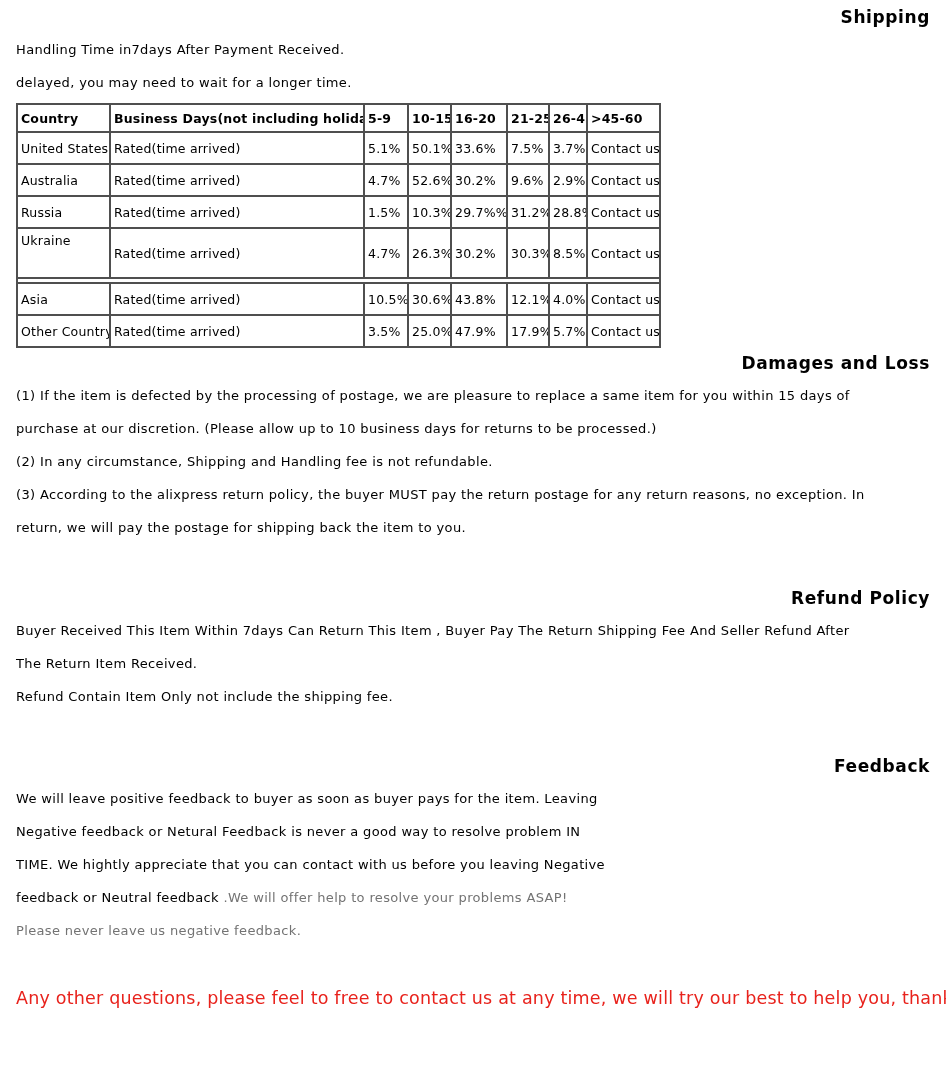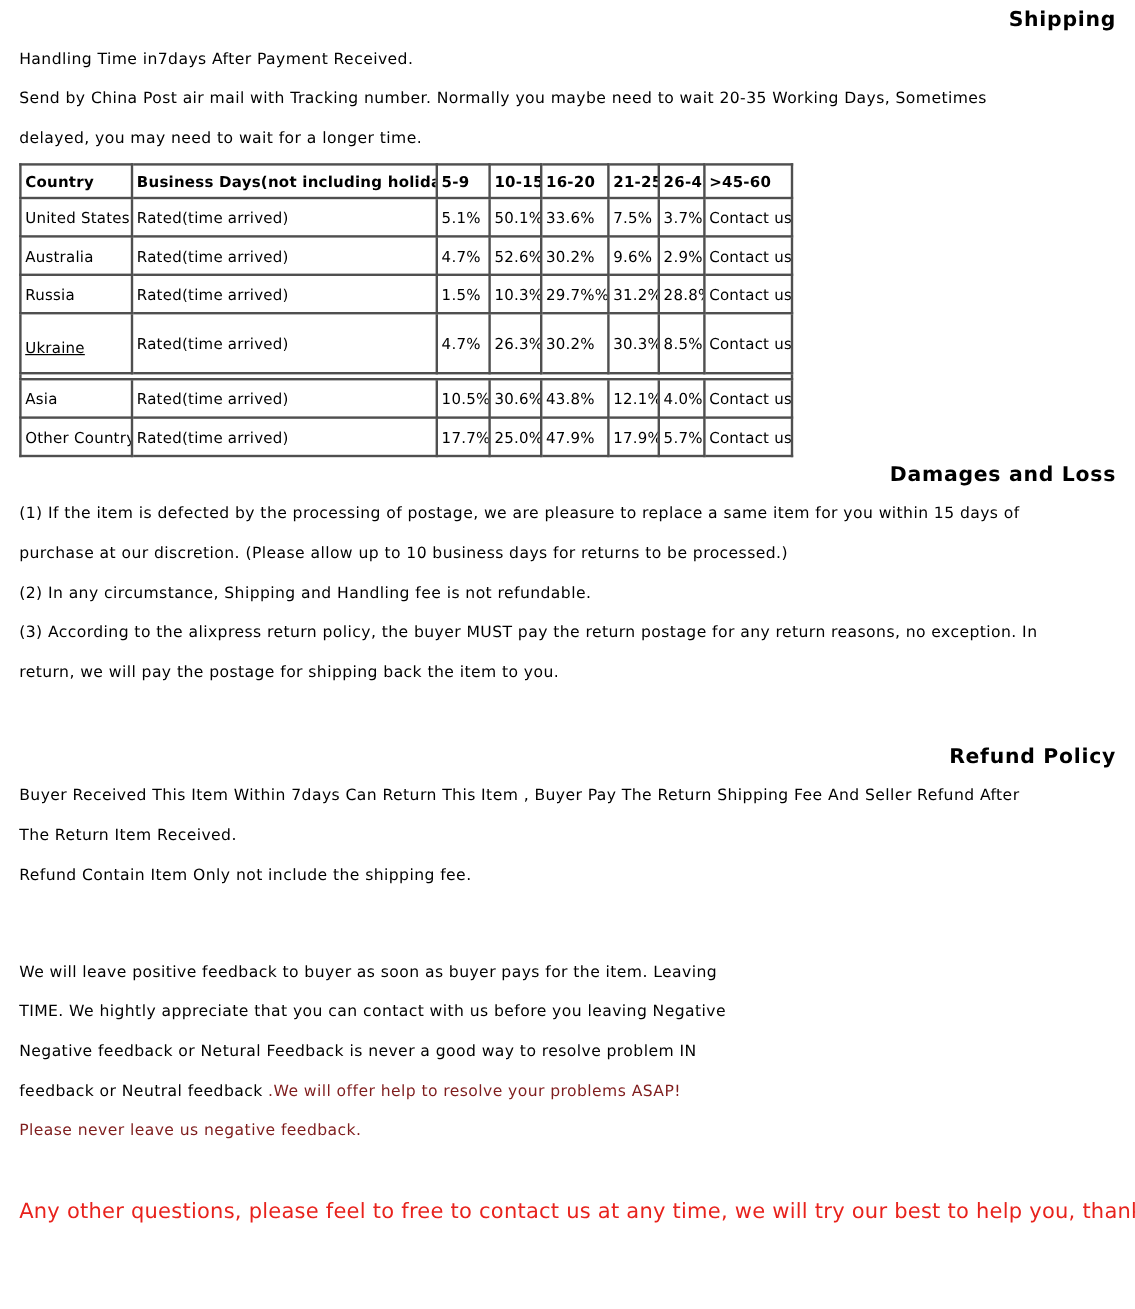--- a/index.html
+++ b/index.html
@@ -24,21 +24,21 @@
     text-align: right;
   }
   .lines { margin-top: 5px; }
   .line {
     font-size: 13px;
     letter-spacing: 0.35px;
     line-height: 33px;
     height: 33px;
     white-space: nowrap;
   }
-  .red-dark { color: #7f1d1d; }
+  .red-dark { color: #737373; }
   .footer-line {
     margin-top: 41px;
     font-size: 17.5px;
     letter-spacing: 0.2px;
     color: #e8221c;
     white-space: nowrap;
   }
   
   table.ship-table {
     border-collapse: collapse;
@@ -52,34 +52,33 @@
     letter-spacing: 0.2px;
     padding: 1px 2px 1px 3px;
     overflow: hidden;
     white-space: nowrap;
     text-align: left;
     vertical-align: middle;
   }
   table.ship-table th { font-weight: bold; height: 28px; }
   table.ship-table td { height: 32px; }
   tr.row-tall td { height: 50px; }
-  tr.row-tall td.cell-country { vertical-align: top; padding-top: 20px; text-decoration: underline; }
+  tr.row-tall td.cell-country { vertical-align: top; padding-top: 4px; }
   tr.row-spacer td { height: 5px; padding: 0; }
   .gap-lg { height: 44px; }
   .gap-md { height: 43px; }
 </style>
 </head>
 <body>
 
 <div class="page">
 
   <h1 class="h-title">Shipping</h1>
   <div class="lines">
     <div class="line">Handling Time in7days After Payment Received.</div>
-    <div class="line">Send by China Post air mail with Tracking number. Normally you maybe need to wait 20-35 Working Days, Sometimes</div>
     <div class="line">delayed, you may need to wait for a longer time.</div>
   </div>
 
   <table class="ship-table">
     <colgroup>
       <col style="width:93px">
         <col style="width:254px">
         <col style="width:44px">
         <col style="width:43px">
       <col style="width:56px">
@@ -147,21 +146,21 @@
       <td>10.5%</td>
       <td>30.6%</td>
       <td>43.8%</td>
       <td>12.1%</td>
       <td>4.0%</td>
       <td>Contact us</td>
     </tr>
     <tr>
       <td class="cell-country">Other Country</td>
       <td>Rated(time arrived)</td>
-      <td>17.7%</td>
+      <td>3.5%</td>
       <td>25.0%</td>
       <td>47.9%</td>
       <td>17.9%</td>
       <td>5.7%</td>
       <td>Contact us</td>
     </tr>
   </tbody>
     </table>
 
   <h1 class="h-title" style="margin-top:5px">Damages and Loss</h1>
@@ -175,23 +174,24 @@
 
   <div class="gap-lg"></div>
   <h1 class="h-title">Refund Policy</h1>
   <div class="lines">
     <div class="line">Buyer Received This Item Within 7days Can Return This Item , Buyer Pay The Return Shipping Fee And Seller Refund After</div>
     <div class="line">The Return Item Received.</div>
     <div class="line">Refund Contain Item Only not include the shipping fee.</div>
   </div>
 
   <div class="gap-md"></div>
+  <h1 class="h-title">Feedback</h1>
   <div class="lines">
     <div class="line">We will leave positive feedback to buyer as soon as buyer pays for the item. Leaving</div>
+    <div class="line">Negative feedback or Netural Feedback is never a good way to resolve problem IN</div>
     <div class="line">TIME. We hightly appreciate that you can contact with us before you leaving Negative</div>
-    <div class="line">Negative feedback or Netural Feedback is never a good way to resolve problem IN</div>
     <div class="line"><span>feedback or Neutral feedback </span><span class="red-dark">.We will offer help to resolve your problems ASAP!</span></div>
     <div class="line red-dark">Please never leave us negative feedback.</div>
   </div>
 
   <div class="footer-line">Any other questions, please feel to free to contact us at any time, we will try our best to help you, thanks!</div>
 
 </div>
 
 </body></html>

